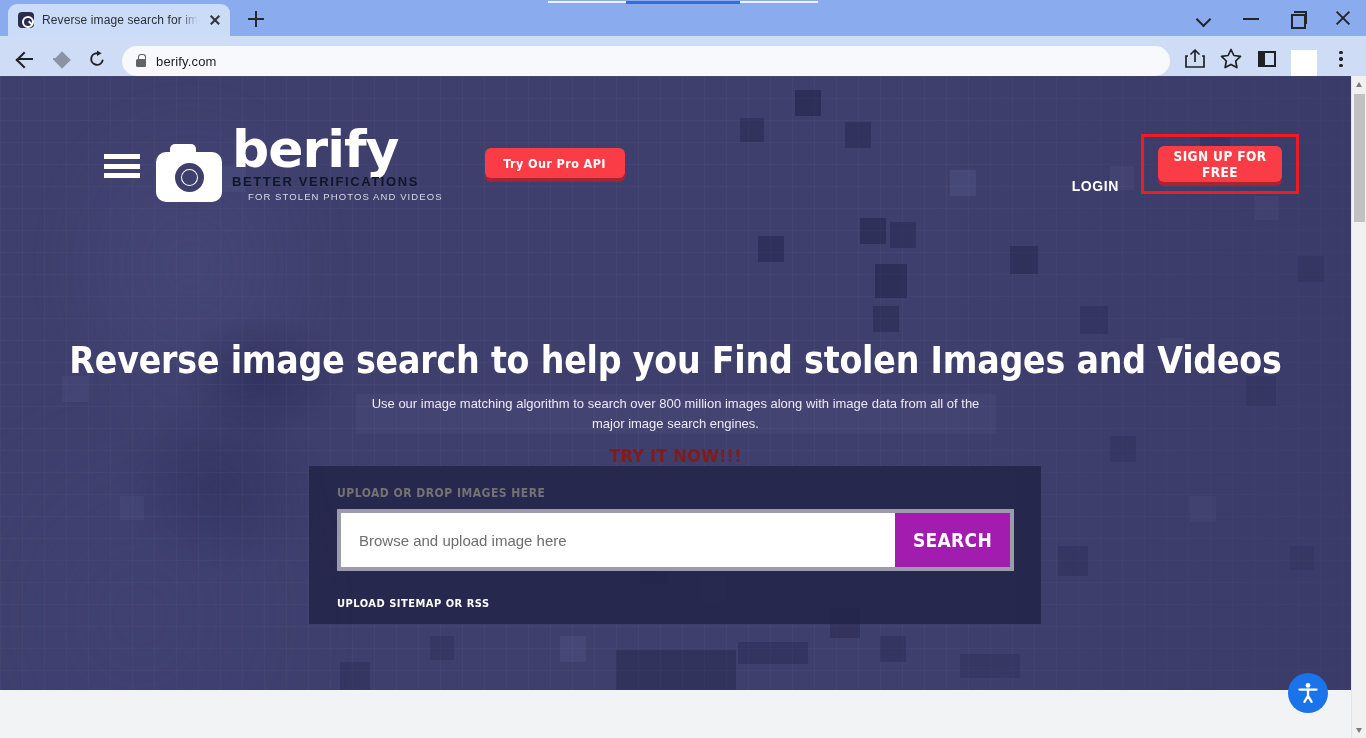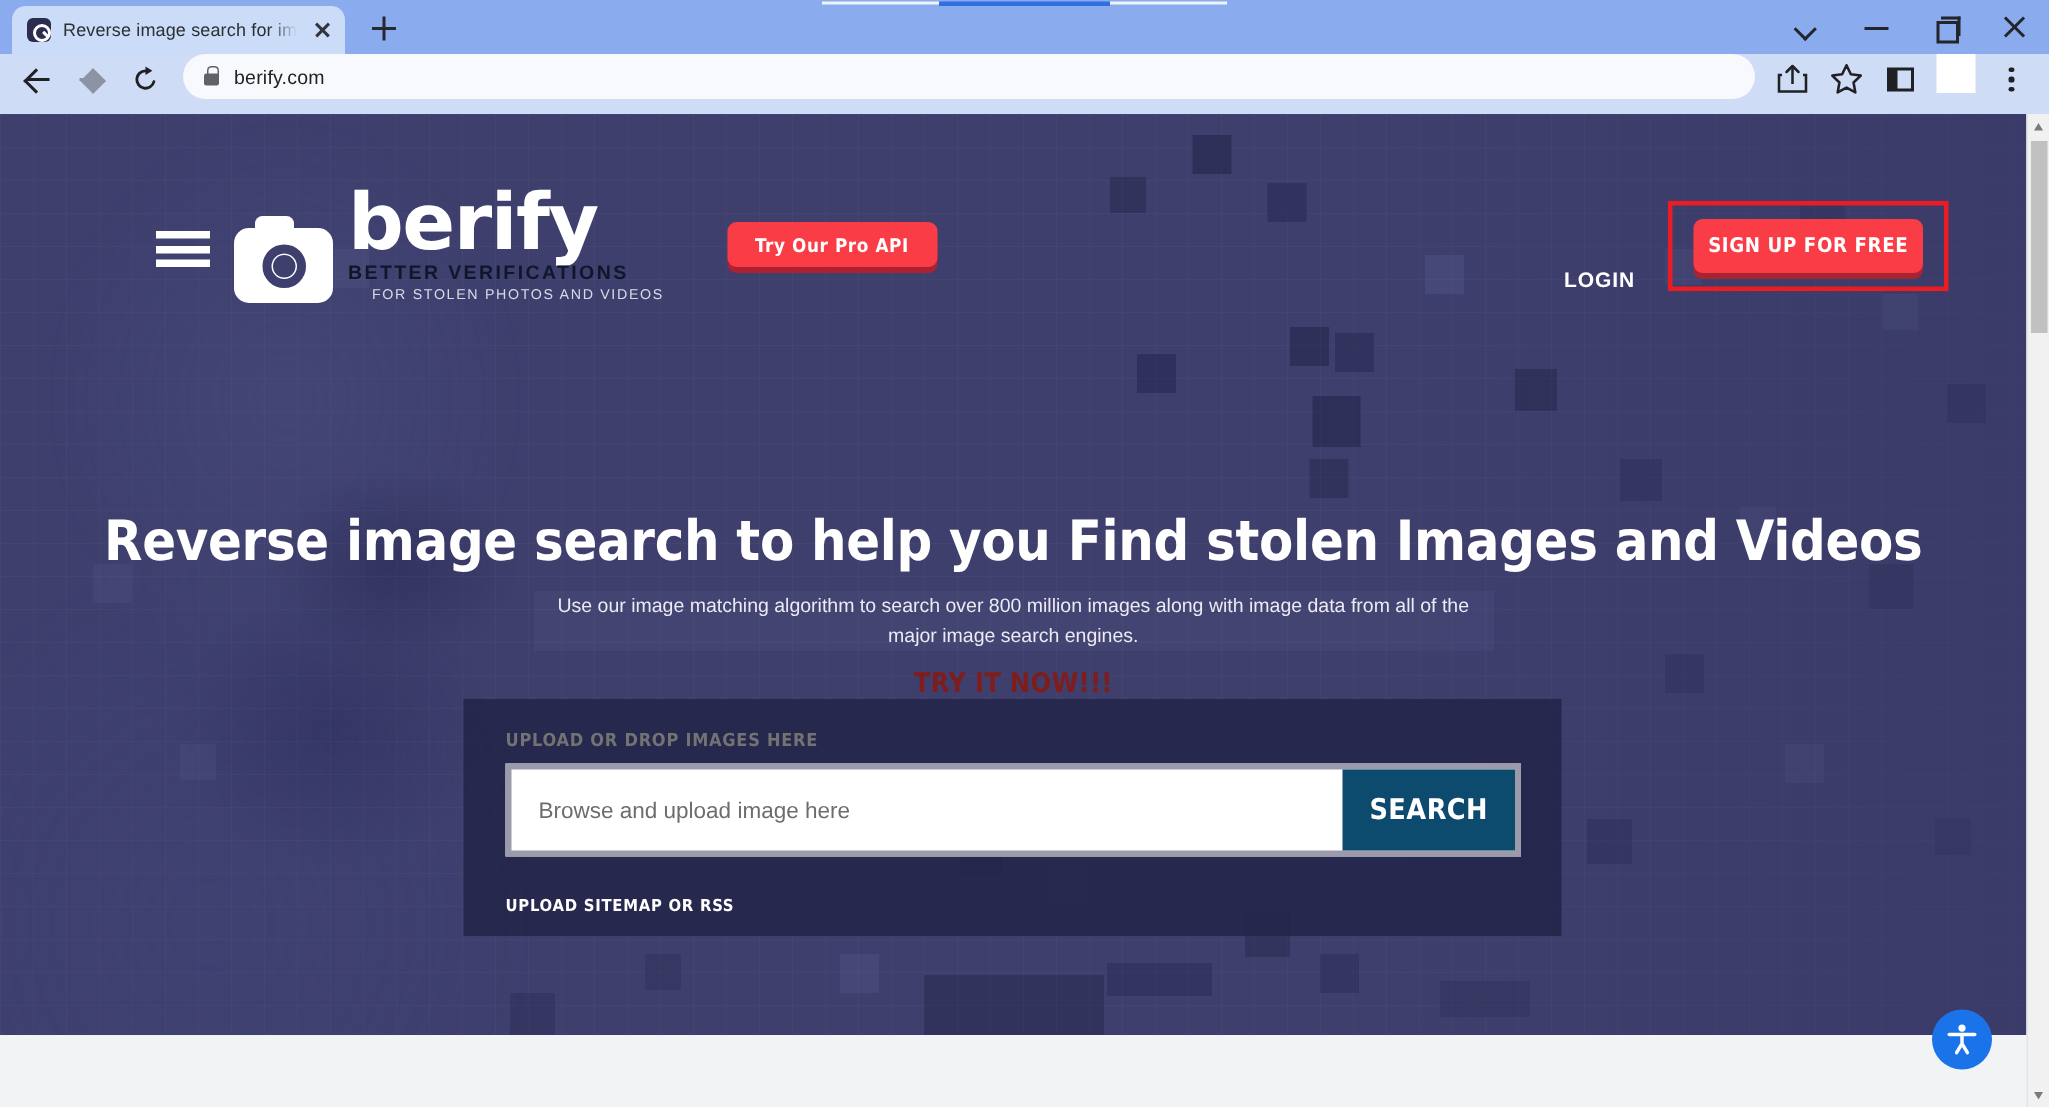--- a/index.html
+++ b/index.html
@@ -92,21 +92,21 @@
     border-top:2px solid #23252a; border-right:2px solid #23252a;
   }
   .wc-close::before, .wc-close::after {
     content:""; position:absolute; left:14px; top:15px; width:18px; height:2px;
     background:#23252a;
   }
   .wc-close::before { transform: rotate(45deg); }
   .wc-close::after  { transform: rotate(-45deg); }
 
   .toolbar {
-    height: 40px; background: #cfdcf6; display: flex; align-items: flex-start;
+    height: 40px; background: #cfdcf6; display: flex; align-items: flex-end;
     padding: 0 8px; gap: 2px;
   }
   .tb-btn { width: 34px; height: 34px; position: relative; cursor: pointer; flex:none; }
   .arrow-back::before, .arrow-fwd::before {
     content:""; position:absolute; left:10px; top:12px; width:10px; height:10px;
     border-left:2px solid #1f2125; border-bottom:2px solid #1f2125;
     transform: rotate(45deg);
   }
   .arrow-back::after, .arrow-fwd::after {
     content:""; position:absolute; left:10px; top:16px; width:15px; height:2px;
@@ -234,21 +234,21 @@
     margin-left: auto; display: flex; align-items: flex-end; margin-top: 58px;
     padding-right: 52px; gap: 12px;
   }
   .login-link {
     color: #fff; font-size: 14px; font-weight: 700; letter-spacing: .6px;
     cursor: pointer; margin-right: 10px;
   }
   .signup-annotation {
     position: relative; padding: 9px 14px; border: 3px solid #ee1c22;
   }
-  .btn-signup { width: 153px; height: 36px; font-size: 13.5px; }
+  .btn-signup { width: 124px; height: 36px; font-size: 13.5px; }
 
   
   .hero-content {
     position: absolute; top: 0; left: 0; width: 1351px; text-align: center;
   }
   .headline {
     margin-top: 265px; font-size: 37px; font-weight: 700; color: #ffffff;
     letter-spacing: -.2px; line-height: 1.1;
     font-family: "DejaVu Sans Condensed", "Liberation Sans", sans-serif;
   }
@@ -277,21 +277,21 @@
     position: absolute; left: 28px; top: 43px; width: 677px; height: 62px;
     border: 4px solid #9b9bab; background: #ffffff; display: flex;
   }
   .search-input {
     flex: 1; border: none; outline: none; background: transparent;
     font-size: 15px; color: #3b3b3b; padding: 0 18px;
     font-family: "Liberation Sans", sans-serif;
   }
   .search-input::placeholder { color: #6d6d6d; }
   .btn-search {
-    width: 115px; background: #0c4a6e; color: #fff; border: none;
+    width: 115px; background: #a21caf; color: #fff; border: none;
     font-size: 19px; font-weight: 700; letter-spacing: .3px; cursor: pointer;
     font-family: "DejaVu Sans Condensed", "Liberation Sans", sans-serif;
   }
   .panel-footlabel {
     position: absolute; left: 28px; bottom: 14px; font-size: 11px; font-weight: 700;
     color: #ffffff; letter-spacing: .5px; cursor: pointer;
     font-family: "DejaVu Sans Condensed", "Liberation Sans", sans-serif;
   }
 
   

